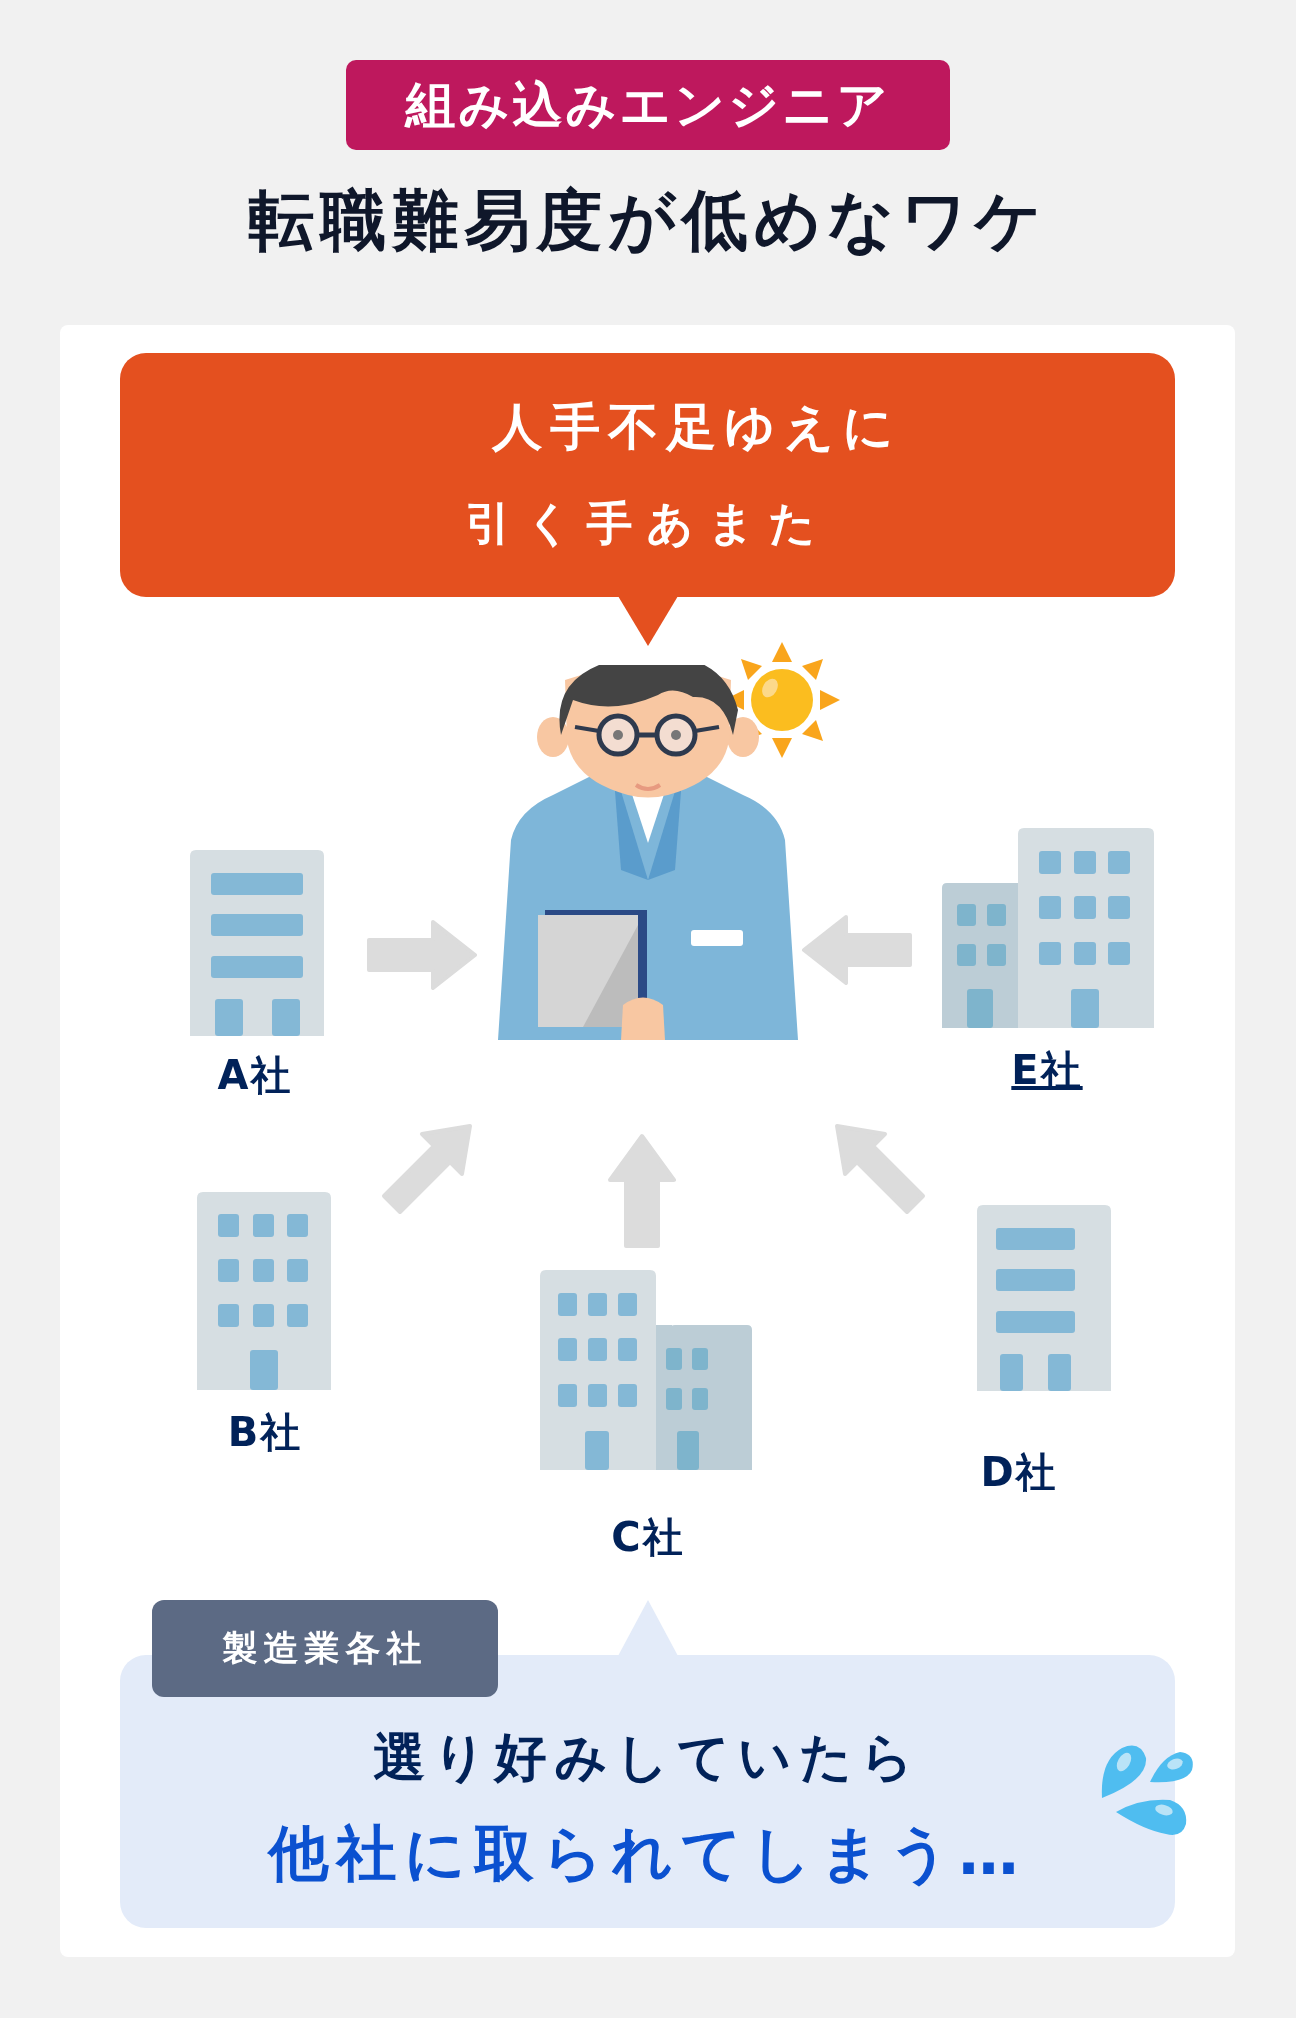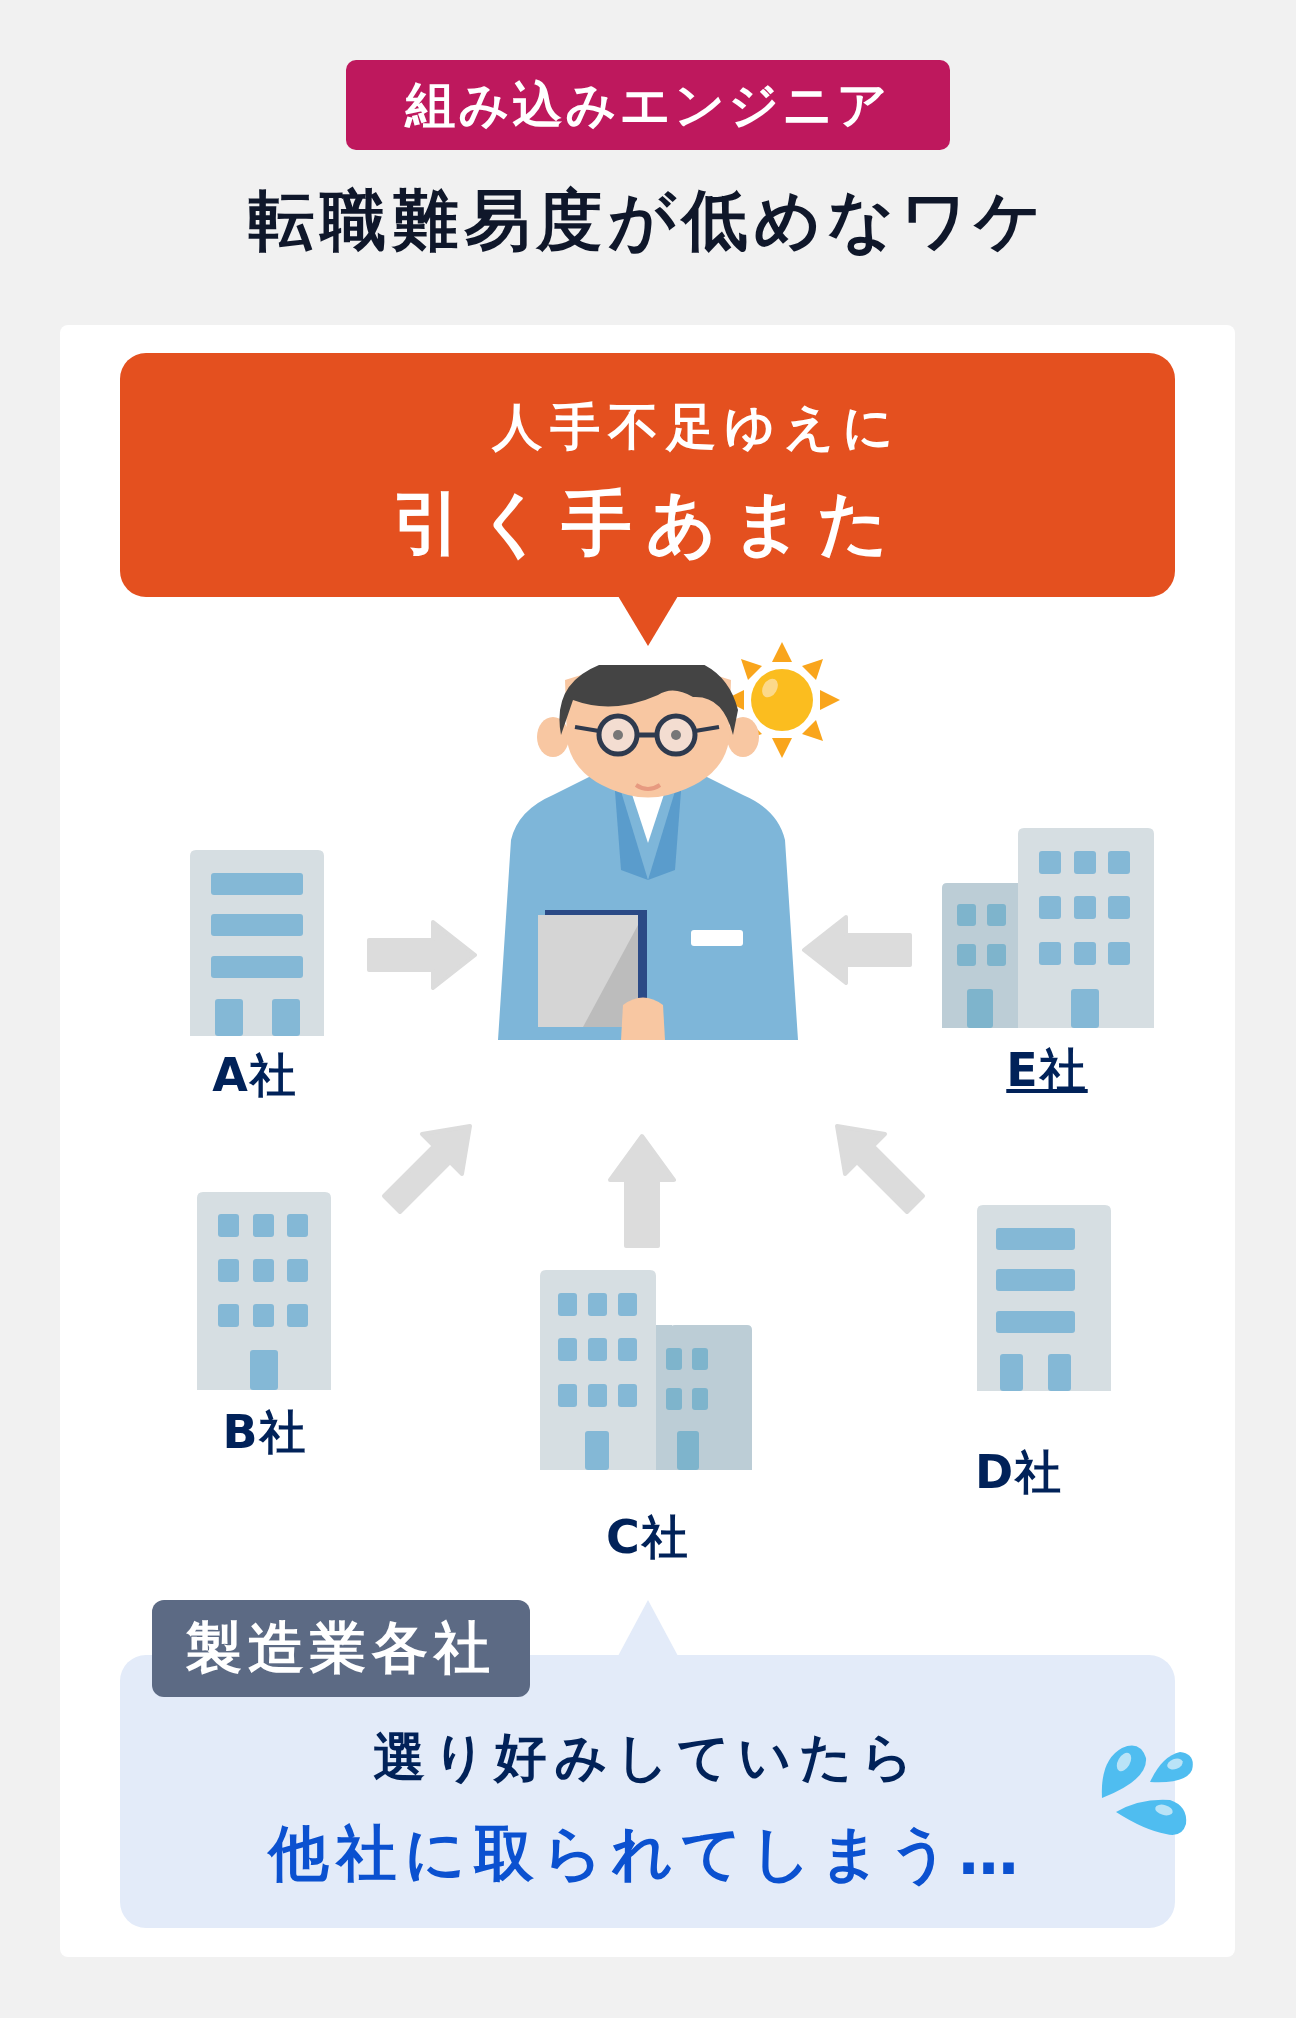--- a/index.html
+++ b/index.html
@@ -31,41 +31,41 @@
       left: 618px; top: 596px; width: 0; height: 0;
       border-left: 30px solid transparent; border-right: 30px solid transparent;
       border-top: 50px solid #e4501f;
     }
     .orange-line1 {
       left: 120px; top: 392px; width: 1154px; text-align: center;
       color: #ffffff; font-size: 50px; font-weight: bold; letter-spacing: 8px; line-height: 70px;
     }
     .orange-line2 {
       left: 120px; top: 478px; width: 1055px; text-align: center;
-      color: #ffffff; font-size: 70px; font-weight: bold; letter-spacing: 14px; line-height: 90px;
+      color: #ffffff; font-size: 46px; font-weight: bold; letter-spacing: 14px; line-height: 90px;
     }
 
     .label {
-      color: #012259; font-size: 46px; font-weight: bold; text-align: center;
+      color: #012259; font-size: 40px; font-weight: bold; text-align: center;
       width: 160px; line-height: 60px; letter-spacing: 2px;
     }
 
     .blue-bubble {
       left: 120px; top: 1655px; width: 1055px; height: 273px;
       background: #e3ebf9; border-radius: 26px;
     }
     .blue-tail {
       left: 618px; top: 1600px; width: 0; height: 0;
       border-left: 30px solid transparent; border-right: 30px solid transparent;
       border-bottom: 56px solid #e3ebf9;
     }
     .gray-tag {
-      left: 152px; top: 1600px; width: 378px; height: 97px;
+      left: 152px; top: 1600px; width: 346px; height: 97px;
       background: #5c6a84; border-radius: 12px;
-      color: #ffffff; font-size: 56px; font-weight: bold;
+      color: #ffffff; font-size: 35px; font-weight: bold;
       display: flex; align-items: center; justify-content: center; letter-spacing: 6px;
     }
     .blue-line1 {
       left: 120px; top: 1722px; width: 1055px; text-align: center;
       color: #012259; font-size: 52px; font-weight: bold; letter-spacing: 8px; line-height: 70px;
     }
     .blue-line2 {
       left: 120px; top: 1808px; width: 1055px; text-align: center;
       color: #0b51d0; font-size: 60px; font-weight: bold; letter-spacing: 8px; line-height: 90px;
     }

